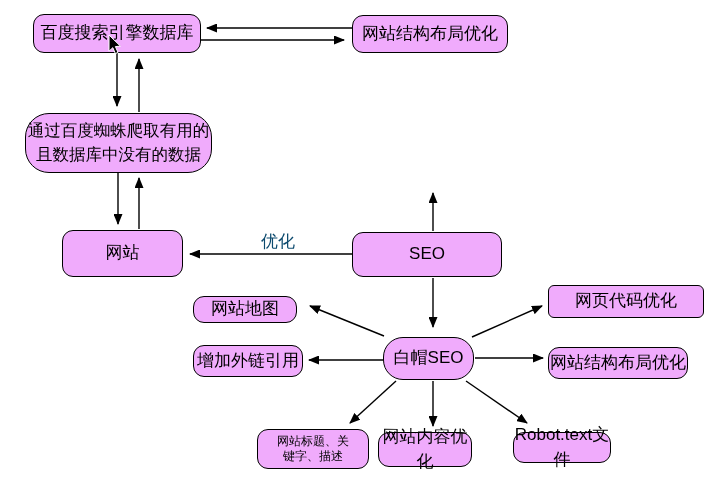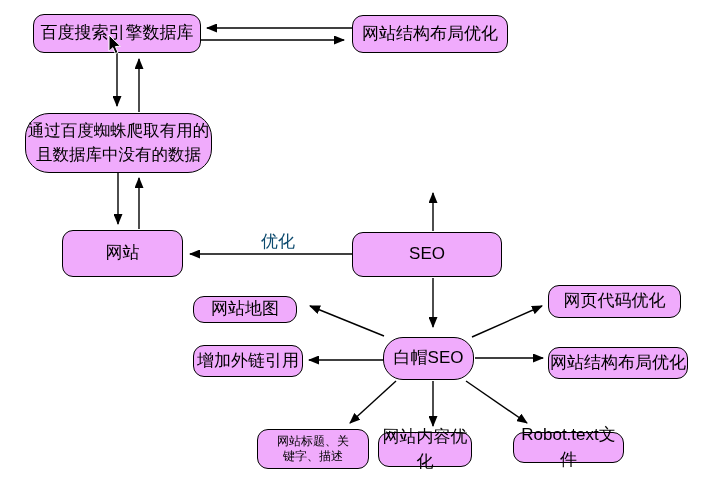--- a/index.html
+++ b/index.html
@@ -39,25 +39,25 @@
   
   #n-baidu-db        { left: 33px;  top: 14px;  width: 168px; height: 39px; }
   #n-user-search     { left: 352px; top: 15px;  width: 156px; height: 38px; }
   #n-spider          { left: 25px;  top: 113px; width: 187px; height: 60px; border-radius: 24px; font-size: 16.5px; }
   #n-website         { left: 62px;  top: 230px; width: 121px; height: 47px; }
   #n-black-hat       { left: 391px; top: 147px; width: 96px;  height: 36px; }
   #n-seo             { left: 352px; top: 232px; width: 150px; height: 45px; }
   #n-sitemap         { left: 193px; top: 296px; width: 104px; height: 27px; }
   #n-external-links  { left: 193px; top: 345px; width: 110px; height: 32px; }
   #n-white-hat       { left: 383px; top: 337px; width: 91px;  height: 43px; border-radius: 20px; }
-  #n-page-code       { left: 548px; top: 285px; width: 133px; height: 33px; }
+  #n-page-code       { left: 548px; top: 285px; width: 156px; height: 33px; border-radius: 6px; }
   #n-structure       { left: 548px; top: 347px; width: 140px; height: 32px; }
   #n-title-keywords  { left: 257px; top: 429px; width: 112px; height: 40px; font-size: 12px; line-height: 1.25; }
   #n-content-opt     { left: 378px; top: 432px; width: 94px; height: 35px; }
-  #n-robot-file      { left: 513px; top: 432px; width: 111px; height: 31px; }
+  #n-robot-file      { left: 513px; top: 432px; width: 98px; height: 31px; }
   .edge-label {
     position: absolute;
     left: 245px;
     top: 230px;
     width: 42px;
     font-size: 17px;
     color: #0c4a6e;
     text-align: center;
     margin-left: 12px;
   }

